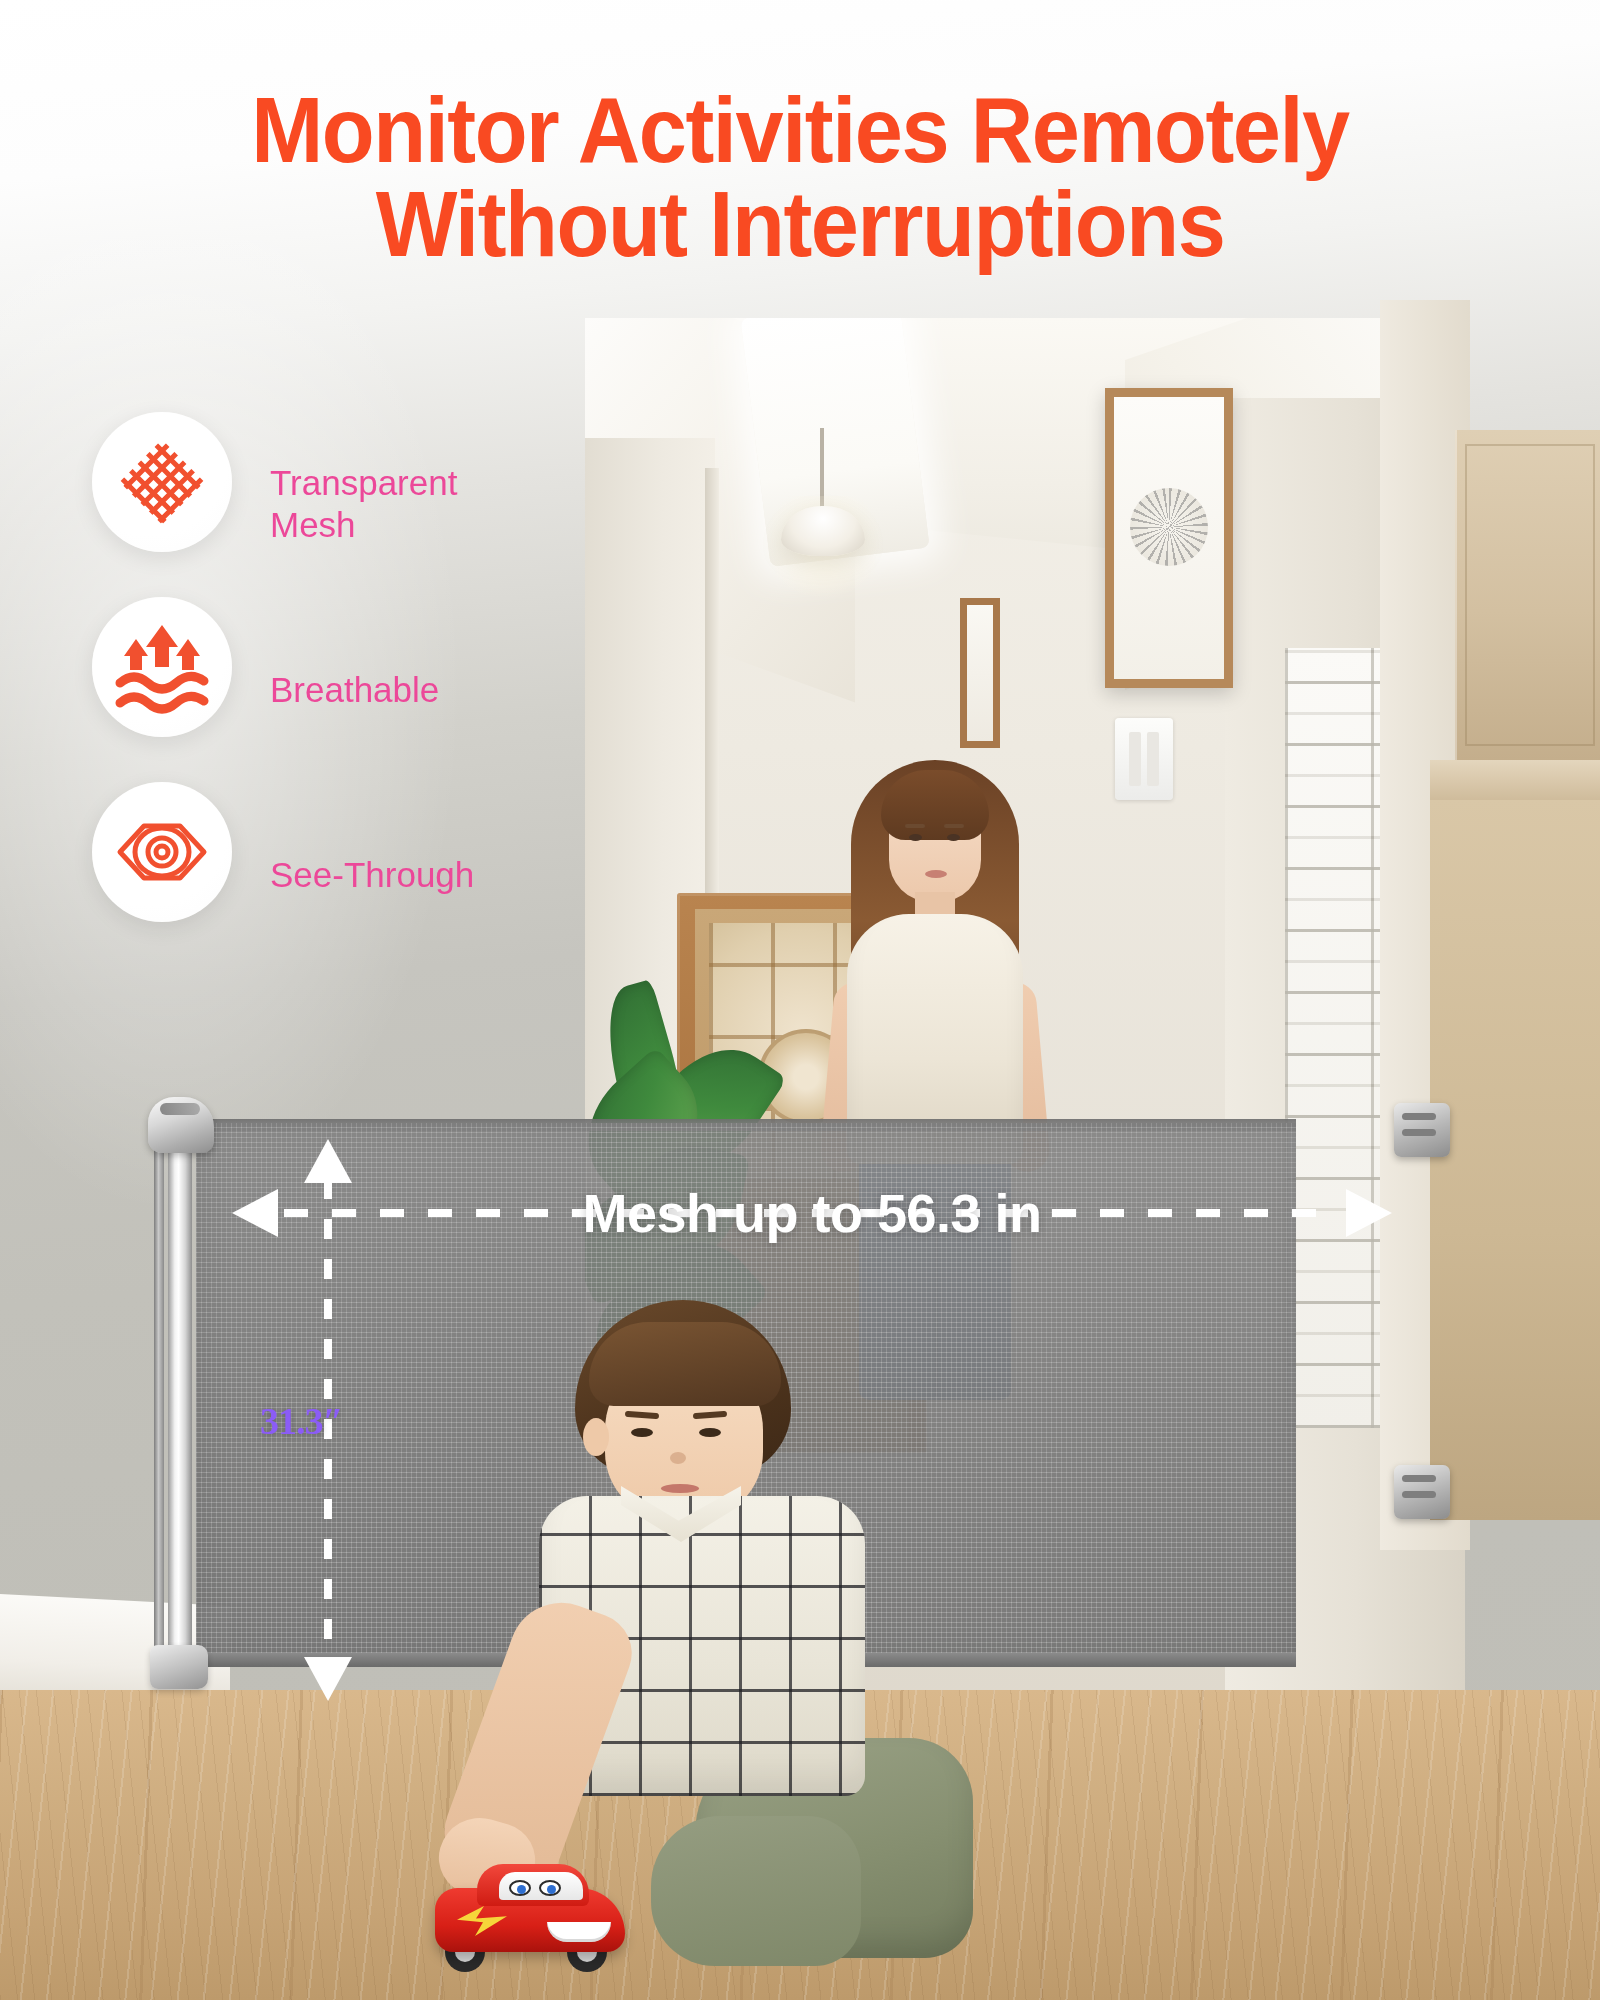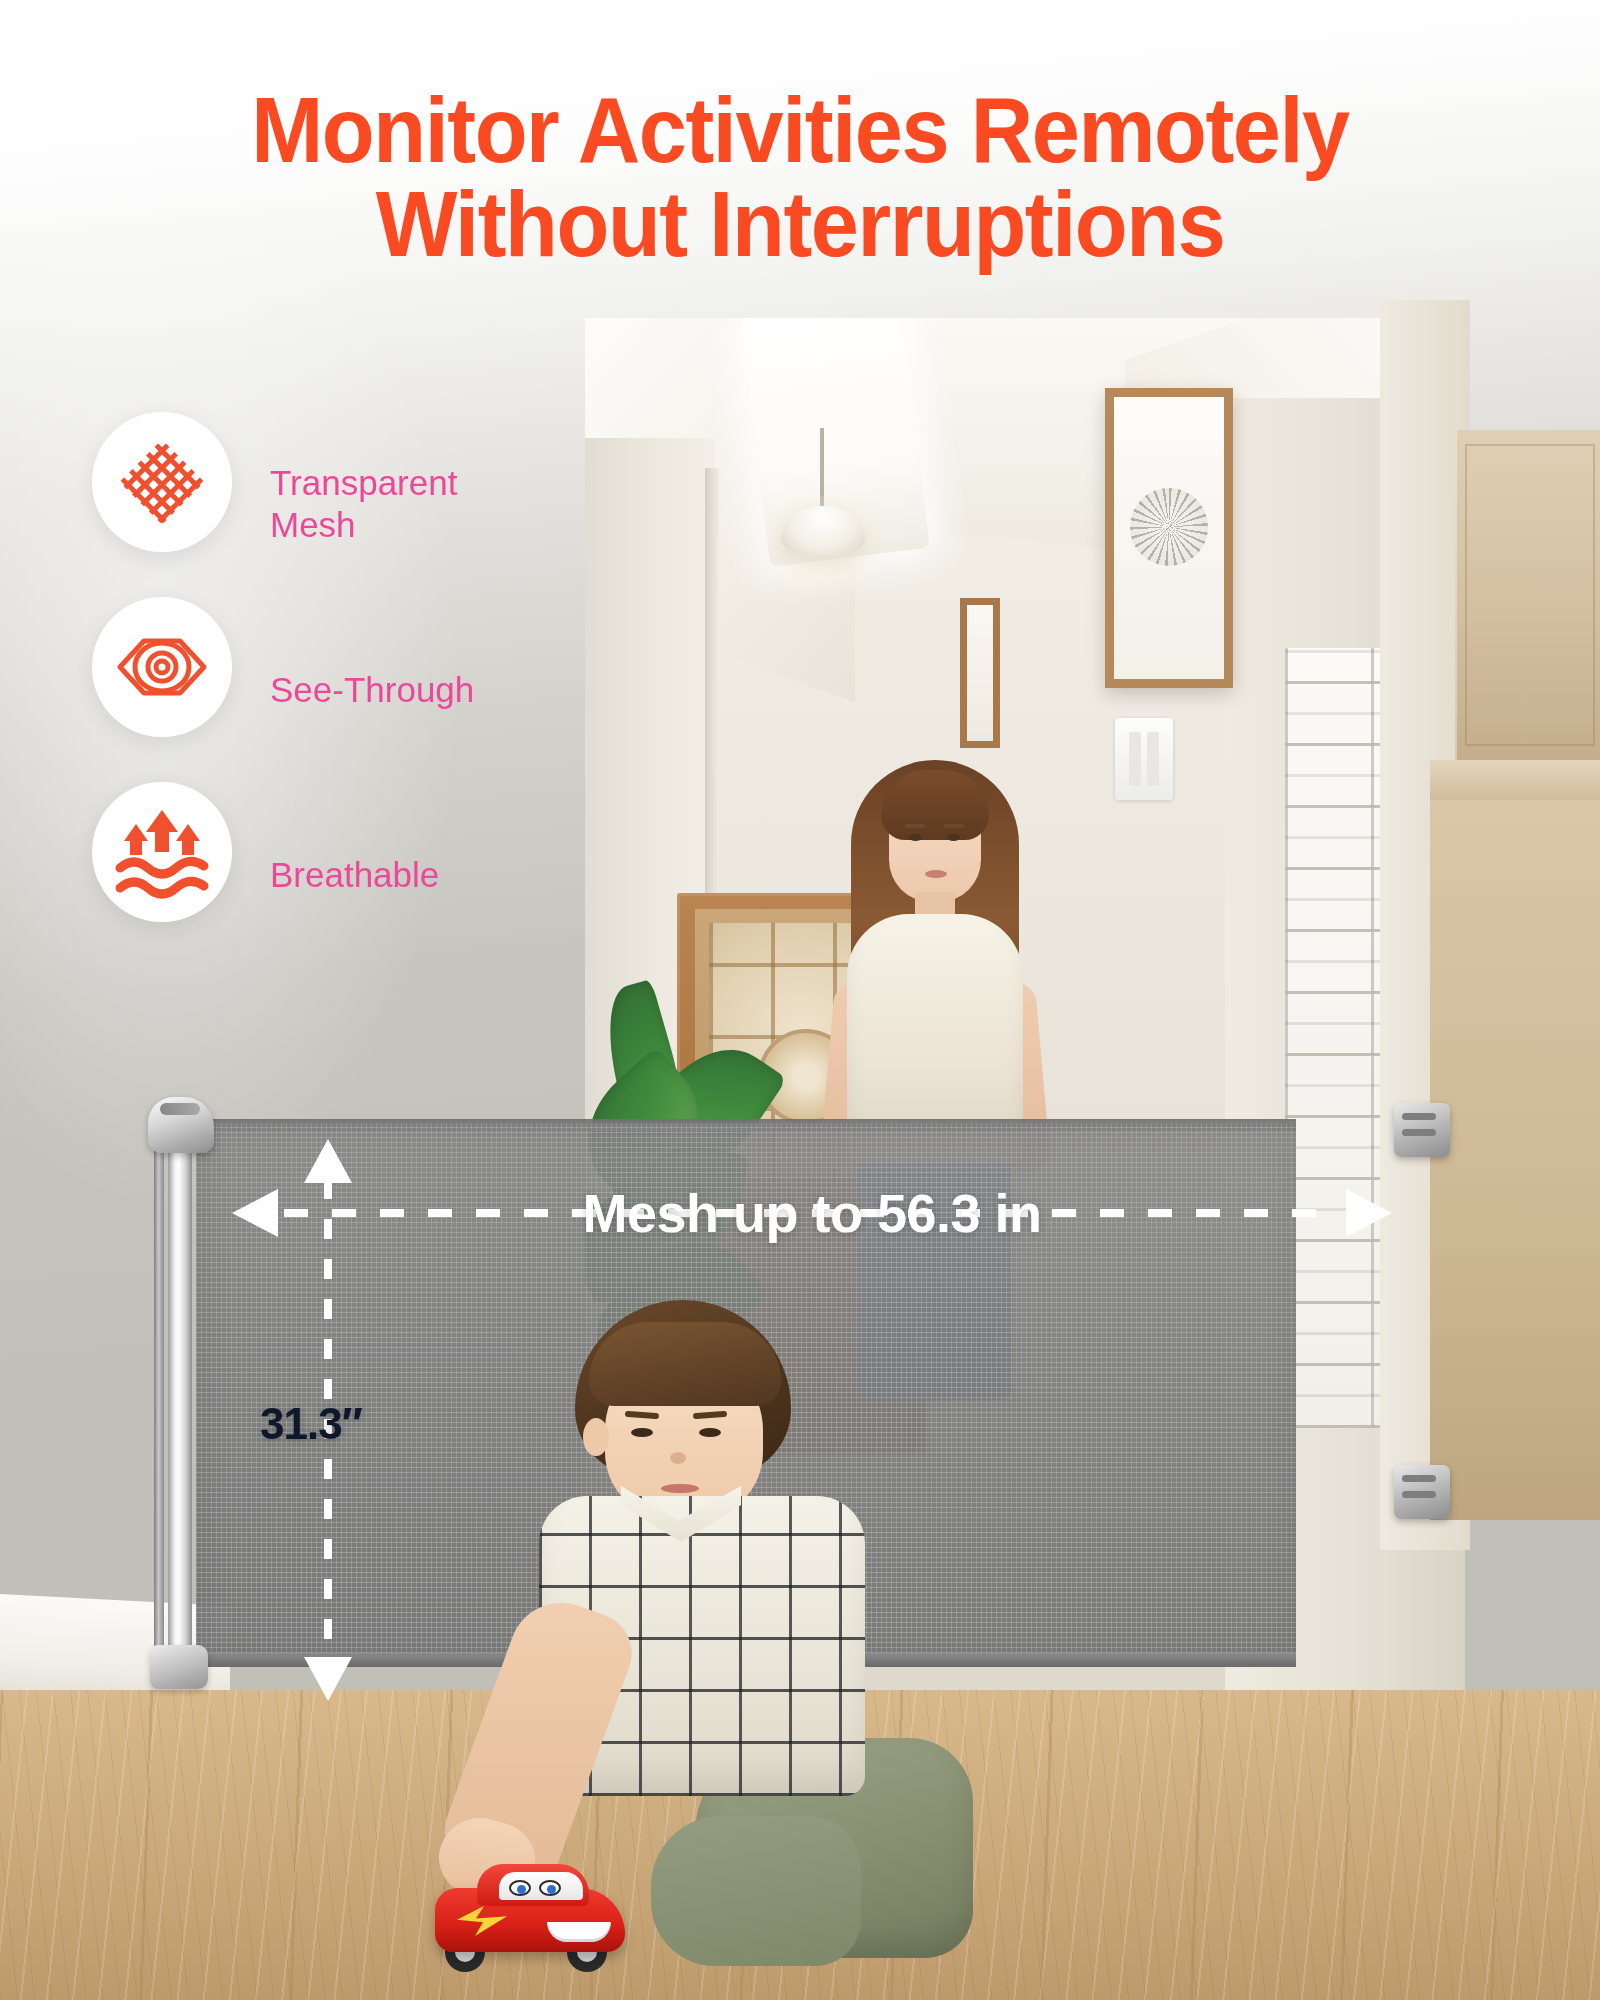--- a/index.html
+++ b/index.html
@@ -523,22 +523,23 @@
     border-left:24px solid transparent; border-right:24px solid transparent;
     border-bottom:44px solid #ffffff;
   }
   .arr-down-w {
     position:absolute; left:16px; top:522px; width:0; height:0;
     border-left:24px solid transparent; border-right:24px solid transparent;
     border-top:44px solid #ffffff;
   }
   .dim-m-label {
     position:absolute; left:-28px; top:264px;
-    font-size:44px; font-weight:bold; color:#0f172a; letter-spacing:-1px;
+    font-size:38px; font-weight:bold; color:#8b5cf6; letter-spacing:-1px;
     text-shadow:0 1px 6px rgba(0,0,0,.25);
+    font-family:Liberation Serif, serif;
   }
 
   
   .dim-w { position:absolute; left:232px; top:1178px; width:1160px; height:70px; }
   .dim-w-line {
     position:absolute; left:52px; top:31px; width:1056px; height:8px;
     background:repeating-linear-gradient(90deg,#ffffff 0 24px, rgba(0,0,0,0) 24px 48px);
   }
   .arr-left {
     position:absolute; left:0px; top:11px; width:0; height:0;
@@ -722,48 +723,48 @@
           </g>
         </svg>
       </div>
       <div class="feat-label">Transparent
 Mesh</div>
     </div>
 
     <div class="feature-row">
       <div class="feat-badge">
         <svg width="104" height="104" viewBox="0 0 104 104">
-          <g fill="none" stroke="#F1502F" stroke-width="5" stroke-linejoin="round" stroke-linecap="round">
-            <path d="M10 52 L34 26 L70 26 L94 52 L70 78 L34 78 Z"></path>
-            <ellipse cx="52" cy="52" rx="27" ry="24"></ellipse>
-            <circle cx="52" cy="52" r="14"></circle>
-            <circle cx="52" cy="52" r="6"></circle>
-          </g>
-        </svg>
-      </div>
-      <div class="feat-label">See-Through</div>
-    </div>
-
-    <div class="feature-row">
-      <div class="feat-badge">
-        <svg width="104" height="104" viewBox="0 0 104 104">
           <g fill="#F1502F">
             <path d="M52 10 L68 32 L59 32 L59 52 L45 52 L45 32 L36 32 Z"></path>
             <path d="M26 24 L38 41 L32 41 L32 55 L20 55 L20 41 L14 41 Z"></path>
             <path d="M78 24 L90 41 L84 41 L84 55 L72 55 L72 41 L66 41 Z"></path>
           </g>
           <g fill="none" stroke="#F1502F" stroke-width="9" stroke-linecap="round">
             <path d="M10 68 Q24 56 38 68 T66 68 T94 66"></path>
             <path d="M10 88 Q24 76 38 88 T66 88 T94 86"></path>
           </g>
         </svg>
       </div>
       <div class="feat-label">Breathable</div>
     </div>
 
+    <div class="feature-row">
+      <div class="feat-badge">
+        <svg width="104" height="104" viewBox="0 0 104 104">
+          <g fill="none" stroke="#F1502F" stroke-width="5" stroke-linejoin="round" stroke-linecap="round">
+            <path d="M10 52 L34 26 L70 26 L94 52 L70 78 L34 78 Z"></path>
+            <ellipse cx="52" cy="52" rx="27" ry="24"></ellipse>
+            <circle cx="52" cy="52" r="14"></circle>
+            <circle cx="52" cy="52" r="6"></circle>
+          </g>
+        </svg>
+      </div>
+      <div class="feat-label">See-Through</div>
+    </div>
+
   </div>
 
 
   <div class="dim-m">
     <div class="arr-up-w"></div>
     <div class="dim-m-line"></div>
     <div class="arr-down-w"></div>
     <div class="dim-m-label">31.3″</div>
   </div>
 

